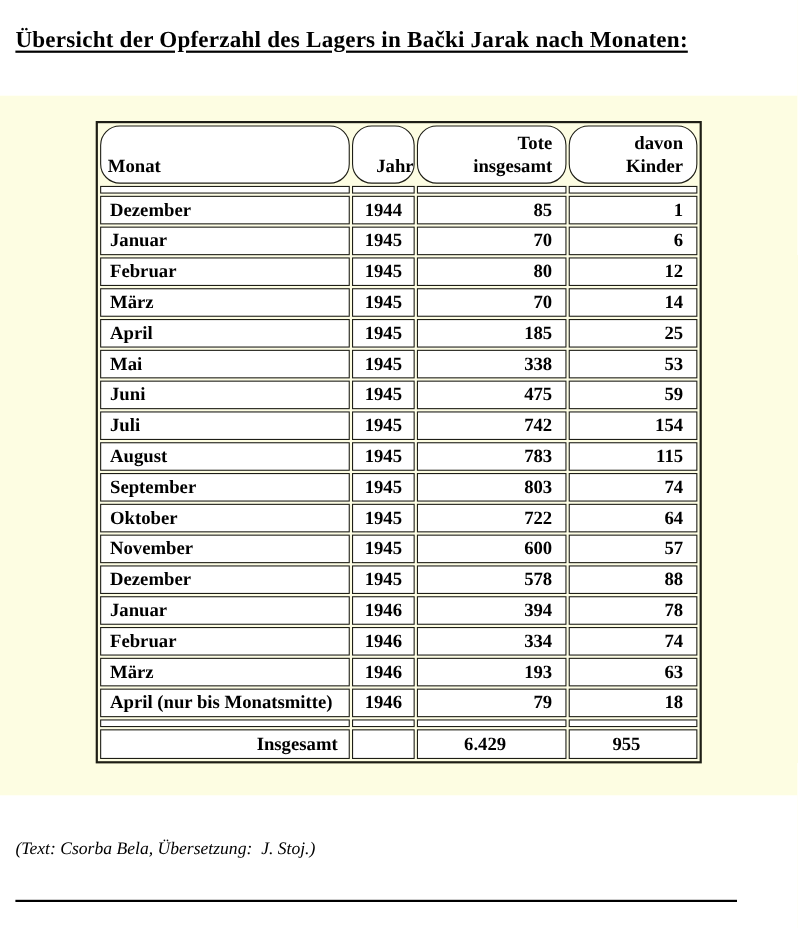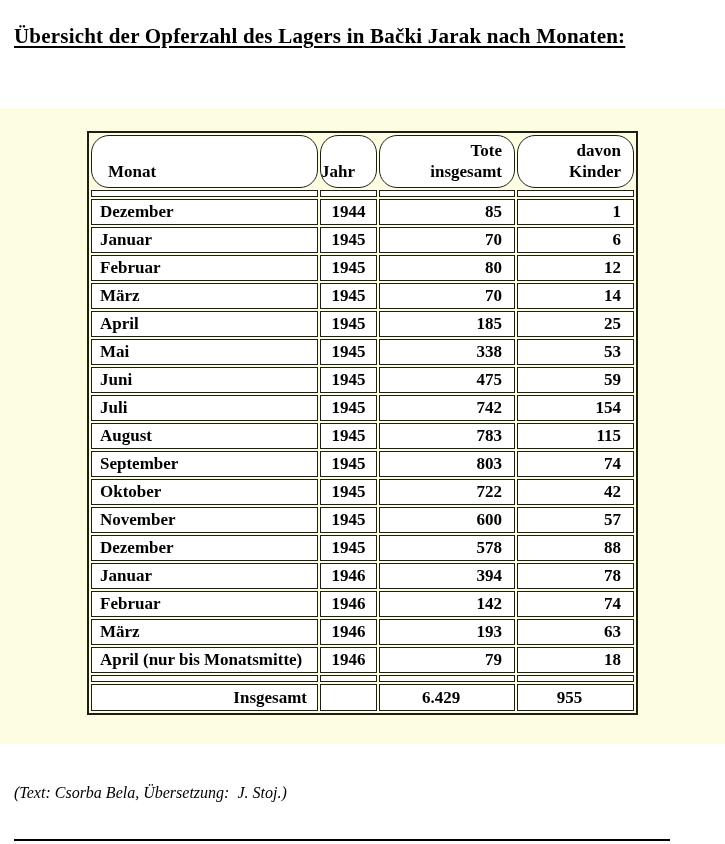--- a/index.html
+++ b/index.html
@@ -6,21 +6,21 @@
     margin: 0;
     padding: 0;
     background: #ffffff;
     width: 725px;
     height: 844px;
     font-family: "Liberation Serif", "DejaVu Serif", serif;
     color: #000000;
     overflow: hidden;
   }
   .top-band {
-    height: 108px;
+    height: 87px;
     box-sizing: border-box;
     padding: 24px 14px 0 14px;
     background: #ffffff;
   }
   .page-title {
     margin: 0;
     font-size: 21px;
     font-weight: bold;
     text-decoration: underline;
     text-underline-offset: 3px;
@@ -51,22 +51,22 @@
     padding: 0;
     overflow: hidden;
   }
   thead th {
     vertical-align: bottom;
     padding-bottom: 5px;
     padding-top: 2px;
     line-height: 1.25;
     border-radius: 18px;
   }
-  th.col-monat { text-align: left;  padding-left: 16px;  height: 44px; }
-  th.col-jahr  { text-align: left; }
+  th.col-monat { text-align: left;  padding-left: 6px;  height: 44px; }
+  th.col-jahr  { text-align: right; }
   th.col-tote, th.col-kinder { text-align: right; padding-right: 12px; white-space: pre-line; }
   tr.spacer td { height: 5px; }
   tbody td { height: 24px; vertical-align: middle; }
   td.c-monat  { text-align: left;  padding-left: 8px; white-space: nowrap; }
   td.c-jahr   { text-align: center; margin-left: 15px; }
   td.c-tote, td.c-kinder { text-align: right; padding-right: 12px; }
   tr.total-row td { height: 25px; vertical-align: middle; }
   td.t-label  { text-align: right; padding-right: 10px; }
   td.t-jahr   { }
   td.t-tote, td.t-kinder { text-align: center; padding-right: 12px; }
@@ -172,21 +172,21 @@
         <tr>
           <td class="c-monat">September</td>
           <td class="c-jahr">1945</td>
           <td class="c-tote">803</td>
           <td class="c-kinder">74</td>
         </tr>
         <tr>
           <td class="c-monat">Oktober</td>
           <td class="c-jahr">1945</td>
           <td class="c-tote">722</td>
-          <td class="c-kinder">42</td>
+          <td class="c-kinder">64</td>
         </tr>
         <tr>
           <td class="c-monat">November</td>
           <td class="c-jahr">1945</td>
           <td class="c-tote">600</td>
           <td class="c-kinder">57</td>
         </tr>
         <tr>
           <td class="c-monat">Dezember</td>
           <td class="c-jahr">1945</td>
@@ -195,21 +195,21 @@
         </tr>
         <tr>
           <td class="c-monat">Januar</td>
           <td class="c-jahr">1946</td>
           <td class="c-tote">394</td>
           <td class="c-kinder">78</td>
         </tr>
         <tr>
           <td class="c-monat">Februar</td>
           <td class="c-jahr">1946</td>
-          <td class="c-tote">142</td>
+          <td class="c-tote">334</td>
           <td class="c-kinder">74</td>
         </tr>
         <tr>
           <td class="c-monat">März</td>
           <td class="c-jahr">1946</td>
           <td class="c-tote">193</td>
           <td class="c-kinder">63</td>
         </tr>
         <tr>
           <td class="c-monat">April  (nur bis Monatsmitte)</td>

